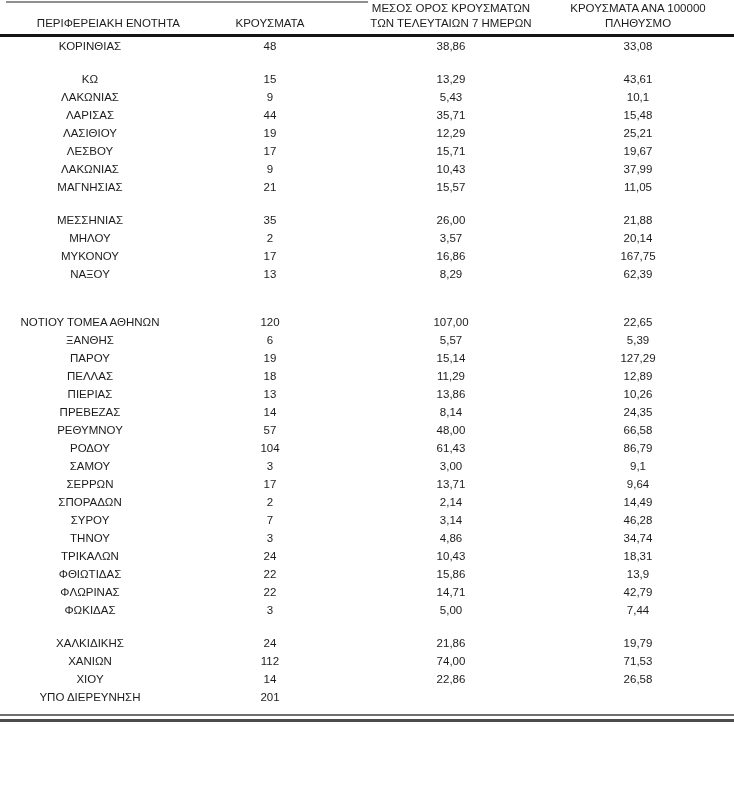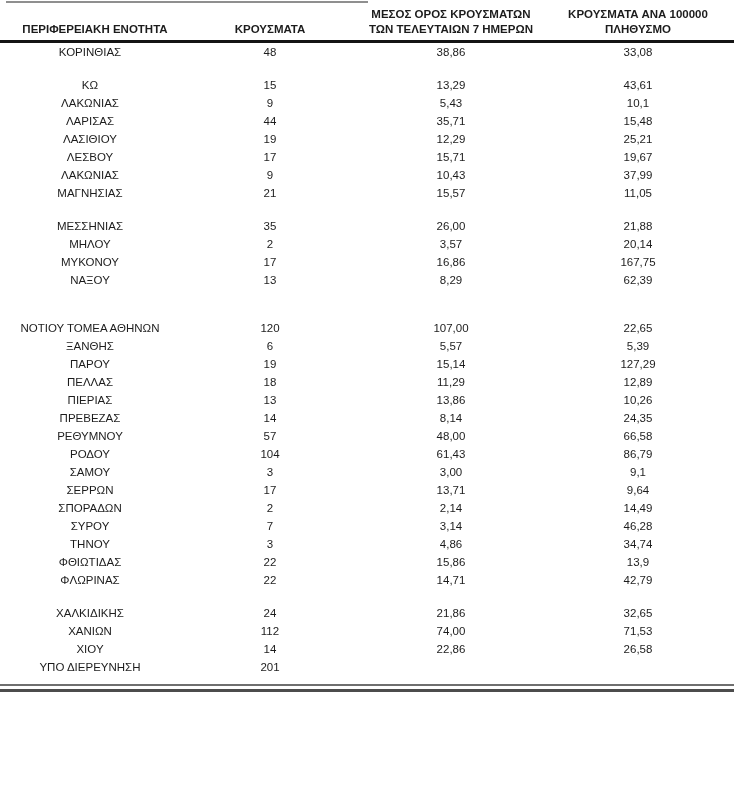--- a/index.html
+++ b/index.html
@@ -27,30 +27,30 @@
   table.data-table {
     border-collapse: collapse;
     table-layout: fixed;
     width: 734px;
   }
   col.c1 { width: 180px; }
   col.c2 { width: 180px; }
   col.c3 { width: 182px; }
   col.c4 { width: 192px; }
   thead th {
-    font-weight: bold;
+    font-weight: normal;
     font-size: 11.5px;
     line-height: 15px;
     vertical-align: bottom;
-    padding: 7px 0 3px 0;
+    padding: 1px 0 3px 0;
     text-align: center;
     white-space: nowrap;
   }
   thead th.th-region {
-    text-align: center;
+    text-align: right;
     padding-left: 10px;
   }
   thead tr {
     border-bottom: 3px solid #141414;
   }
   tbody td {
     font-size: 11.5px;
     text-align: center;
     height: 18px;
     line-height: 18px;
@@ -256,39 +256,51 @@
           <td>3,14</td>
           <td>46,28</td>
         </tr>
         <tr>
           <td>ΤΗΝΟΥ</td>
           <td>3</td>
           <td>4,86</td>
           <td>34,74</td>
         </tr>
         <tr>
+          <td>ΤΡΙΚΑΛΩΝ</td>
+          <td>24</td>
+          <td>10,43</td>
+          <td>18,31</td>
+        </tr>
+        <tr>
           <td>ΦΘΙΩΤΙΔΑΣ</td>
           <td>22</td>
           <td>15,86</td>
           <td>13,9</td>
         </tr>
         <tr>
           <td>ΦΛΩΡΙΝΑΣ</td>
           <td>22</td>
           <td>14,71</td>
           <td>42,79</td>
         </tr>
+        <tr>
+          <td>ΦΩΚΙΔΑΣ</td>
+          <td>3</td>
+          <td>5,00</td>
+          <td>7,44</td>
+        </tr>
         <tr class="spacer-row">
           <td colspan="4"></td>
         </tr>
         <tr>
           <td>ΧΑΛΚΙΔΙΚΗΣ</td>
           <td>24</td>
           <td>21,86</td>
-          <td>32,65</td>
+          <td>19,79</td>
         </tr>
         <tr>
           <td>ΧΑΝΙΩΝ</td>
           <td>112</td>
           <td>74,00</td>
           <td>71,53</td>
         </tr>
         <tr>
           <td>ΧΙΟΥ</td>
           <td>14</td>

